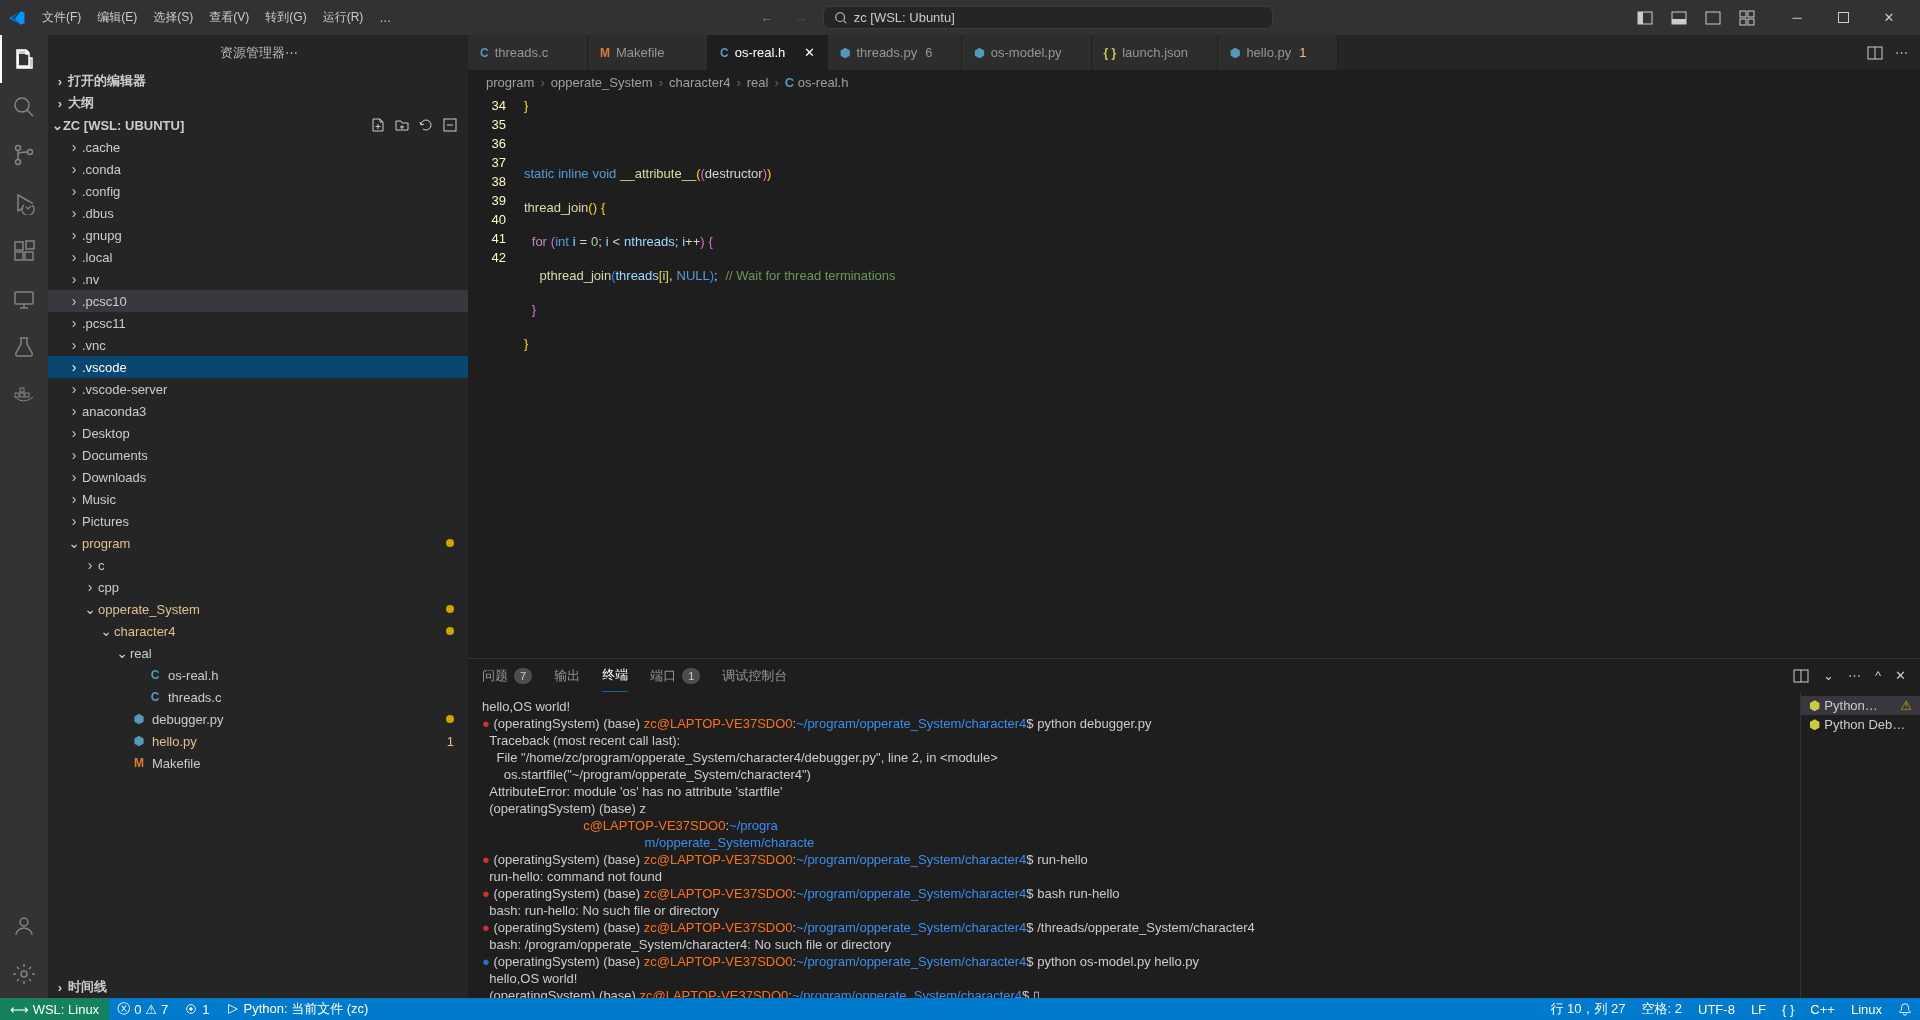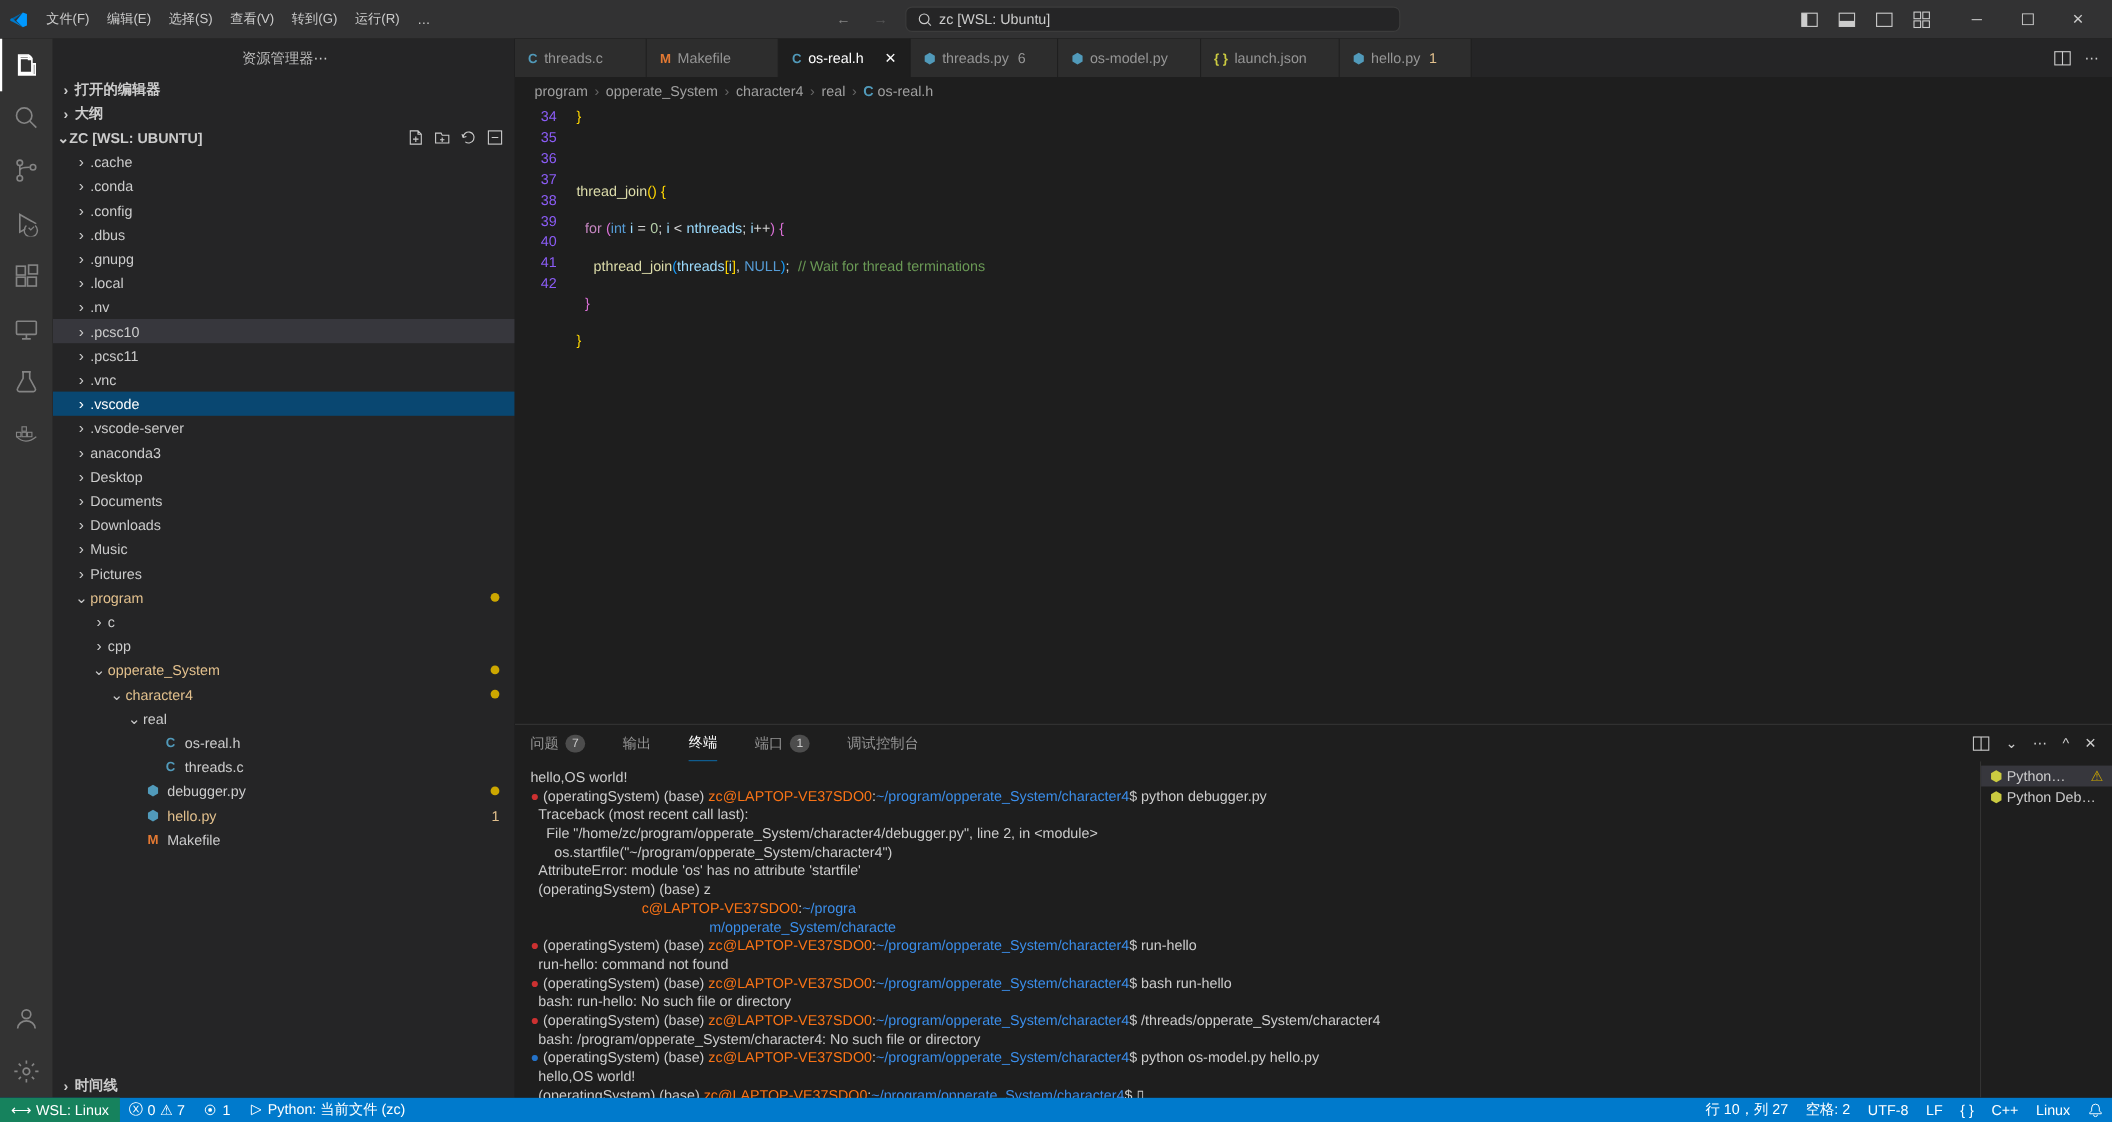--- a/index.html
+++ b/index.html
@@ -38,36 +38,36 @@
 .tabs{height:35px;background:#252526;display:flex;align-items:stretch}
 .tab{display:flex;align-items:center;padding:0 12px;gap:6px;background:#2d2d2d;color:#969696;cursor:pointer;border-right:1px solid #1e1e1e;font-size:13px;min-width:120px}
 .tab.active{background:#1e1e1e;color:#fff}
 .tab .close{margin-left:auto;opacity:0}
 .tab.active .close{opacity:1}
 .tab .badge{color:#ccc;margin-left:2px}
 .tabs-right{margin-left:auto;display:flex;align-items:center;gap:12px;padding:0 12px;color:#ccc}
 .breadcrumb{height:24px;display:flex;align-items:center;padding:0 18px;gap:6px;color:#a0a0a0;font-size:13px}
 .breadcrumb .sep{color:#666}
 .editor-body{flex:1;display:flex;overflow:hidden;font-family:"Consolas","Courier New",monospace}
-.gutter{width:56px;text-align:right;padding-right:18px;color:#8b5cf6;padding-top:2px}
+.gutter{width:56px;text-align:right;padding-right:18px;color:#fef9c3;padding-top:2px}
 .gutter div{height:19px;line-height:19px;font-size:13px}
 .code{flex:1;padding-top:2px;white-space:pre}
 .code div{height:19px;line-height:19px;font-size:14px}
 .c-yellow{color:#dcdcaa}
 .c-comment{color:#6a9955}
 .c-blue{color:#569cd6}
 .c-lblue{color:#9cdcfe}
 .c-purple{color:#c586c0}
 .c-num{color:#b5cea8}
 .c-paren{color:#da70d6}
 .c-paren2{color:#179fff}
 .c-paren3{color:#ffd700}
 .c-white{color:#d4d4d4}
 .panel{height:340px;border-top:1px solid #333;display:flex;flex-direction:column;background:#1e1e1e}
-.panel-tabs{height:33px;display:flex;align-items:center;padding:0 14px;gap:34px;font-size:11px;color:#969696}
+.panel-tabs{height:33px;display:flex;align-items:center;padding:0 14px;gap:22px;font-size:11px;color:#969696}
 .panel-tab{display:flex;align-items:center;gap:6px;cursor:pointer;height:33px}
 .panel-tab.active{color:#fff;border-bottom:1px solid #0e639c}
 .panel-tab .count{background:#4d4d4d;color:#ccc;border-radius:10px;padding:0 6px;font-size:11px;min-width:18px;text-align:center;line-height:16px}
 .panel-actions{margin-left:auto;display:flex;align-items:center;gap:14px;color:#ccc}
 .terminal{flex:1;display:flex;font-family:"Consolas",monospace;font-size:14px;overflow:hidden}
 .terminal-content{flex:1;padding:6px 14px;overflow:auto;line-height:17px;white-space:pre-wrap}
 .terminal-sidebar{width:120px;border-left:1px solid #333;padding:4px 0}
 .term-item{display:flex;align-items:center;gap:4px;padding:2px 8px;font-size:12px;color:#ccc;cursor:pointer}
 .t-green{color:#f97316}
 .t-blue{color:#3b8eea}
@@ -463,20 +463,21 @@
           <div>36</div>
           <div>37</div>
           <div>38</div>
           <div>39</div>
           <div>40</div>
           <div>41</div>
           <div>42</div>
         </div>
       <div class="code" id="code"><div><span class="c-paren3">}</span></div>
 <div></div>
+<div><span class="c-blue">static</span> <span class="c-blue">inline</span> <span class="c-blue">void</span> <span class="c-yellow">__attribute__</span><span class="c-paren3">(</span><span class="c-paren">(</span><span class="c-white">destructor</span><span class="c-paren">)</span><span class="c-paren3">)</span></div>
 <div><span class="c-yellow">thread_join</span><span class="c-paren3">()</span> <span class="c-paren3">{</span></div>
 <div>  <span class="c-purple">for</span> <span class="c-paren">(</span><span class="c-blue">int</span> <span class="c-lblue">i</span> <span class="c-white">=</span> <span class="c-num">0</span><span class="c-white">;</span> <span class="c-lblue">i</span> <span class="c-white">&lt;</span> <span class="c-lblue">nthreads</span><span class="c-white">;</span> <span class="c-lblue">i</span><span class="c-white">++</span><span class="c-paren">)</span> <span class="c-paren">{</span></div>
 <div>    <span class="c-yellow">pthread_join</span><span class="c-paren2">(</span><span class="c-lblue">threads</span><span class="c-paren3">[</span><span class="c-lblue">i</span><span class="c-paren3">]</span><span class="c-white">,</span> <span class="c-blue">NULL</span><span class="c-paren2">)</span><span class="c-white">;</span>  <span class="c-comment">// Wait for thread terminations</span></div>
 <div>  <span class="c-paren">}</span></div>
 <div><span class="c-paren3">}</span></div></div>
     </div>
 
     <div class="panel">
       <div class="panel-tabs">
         <div class="panel-tab">

